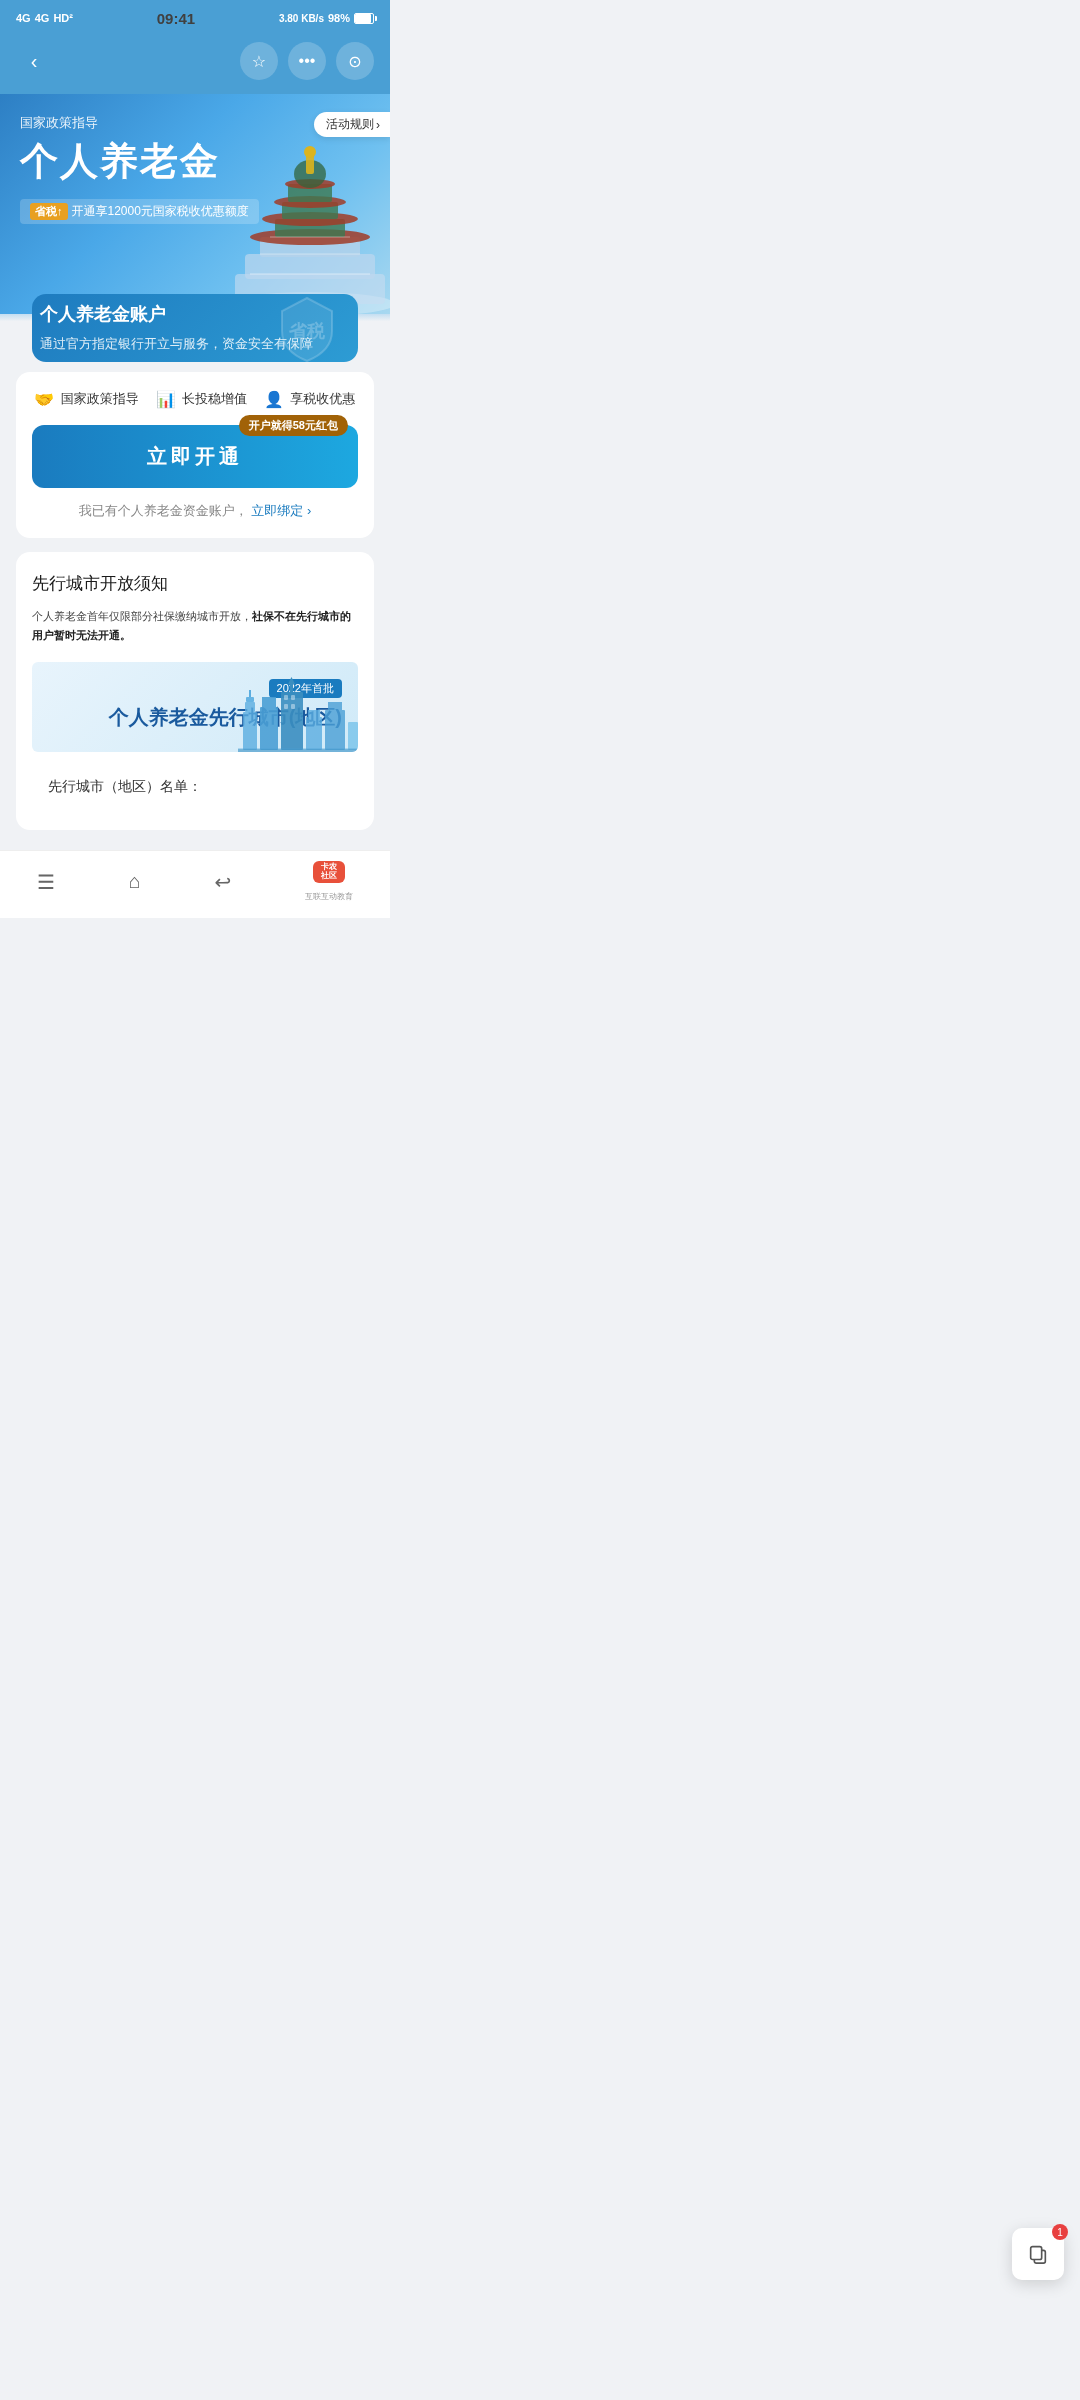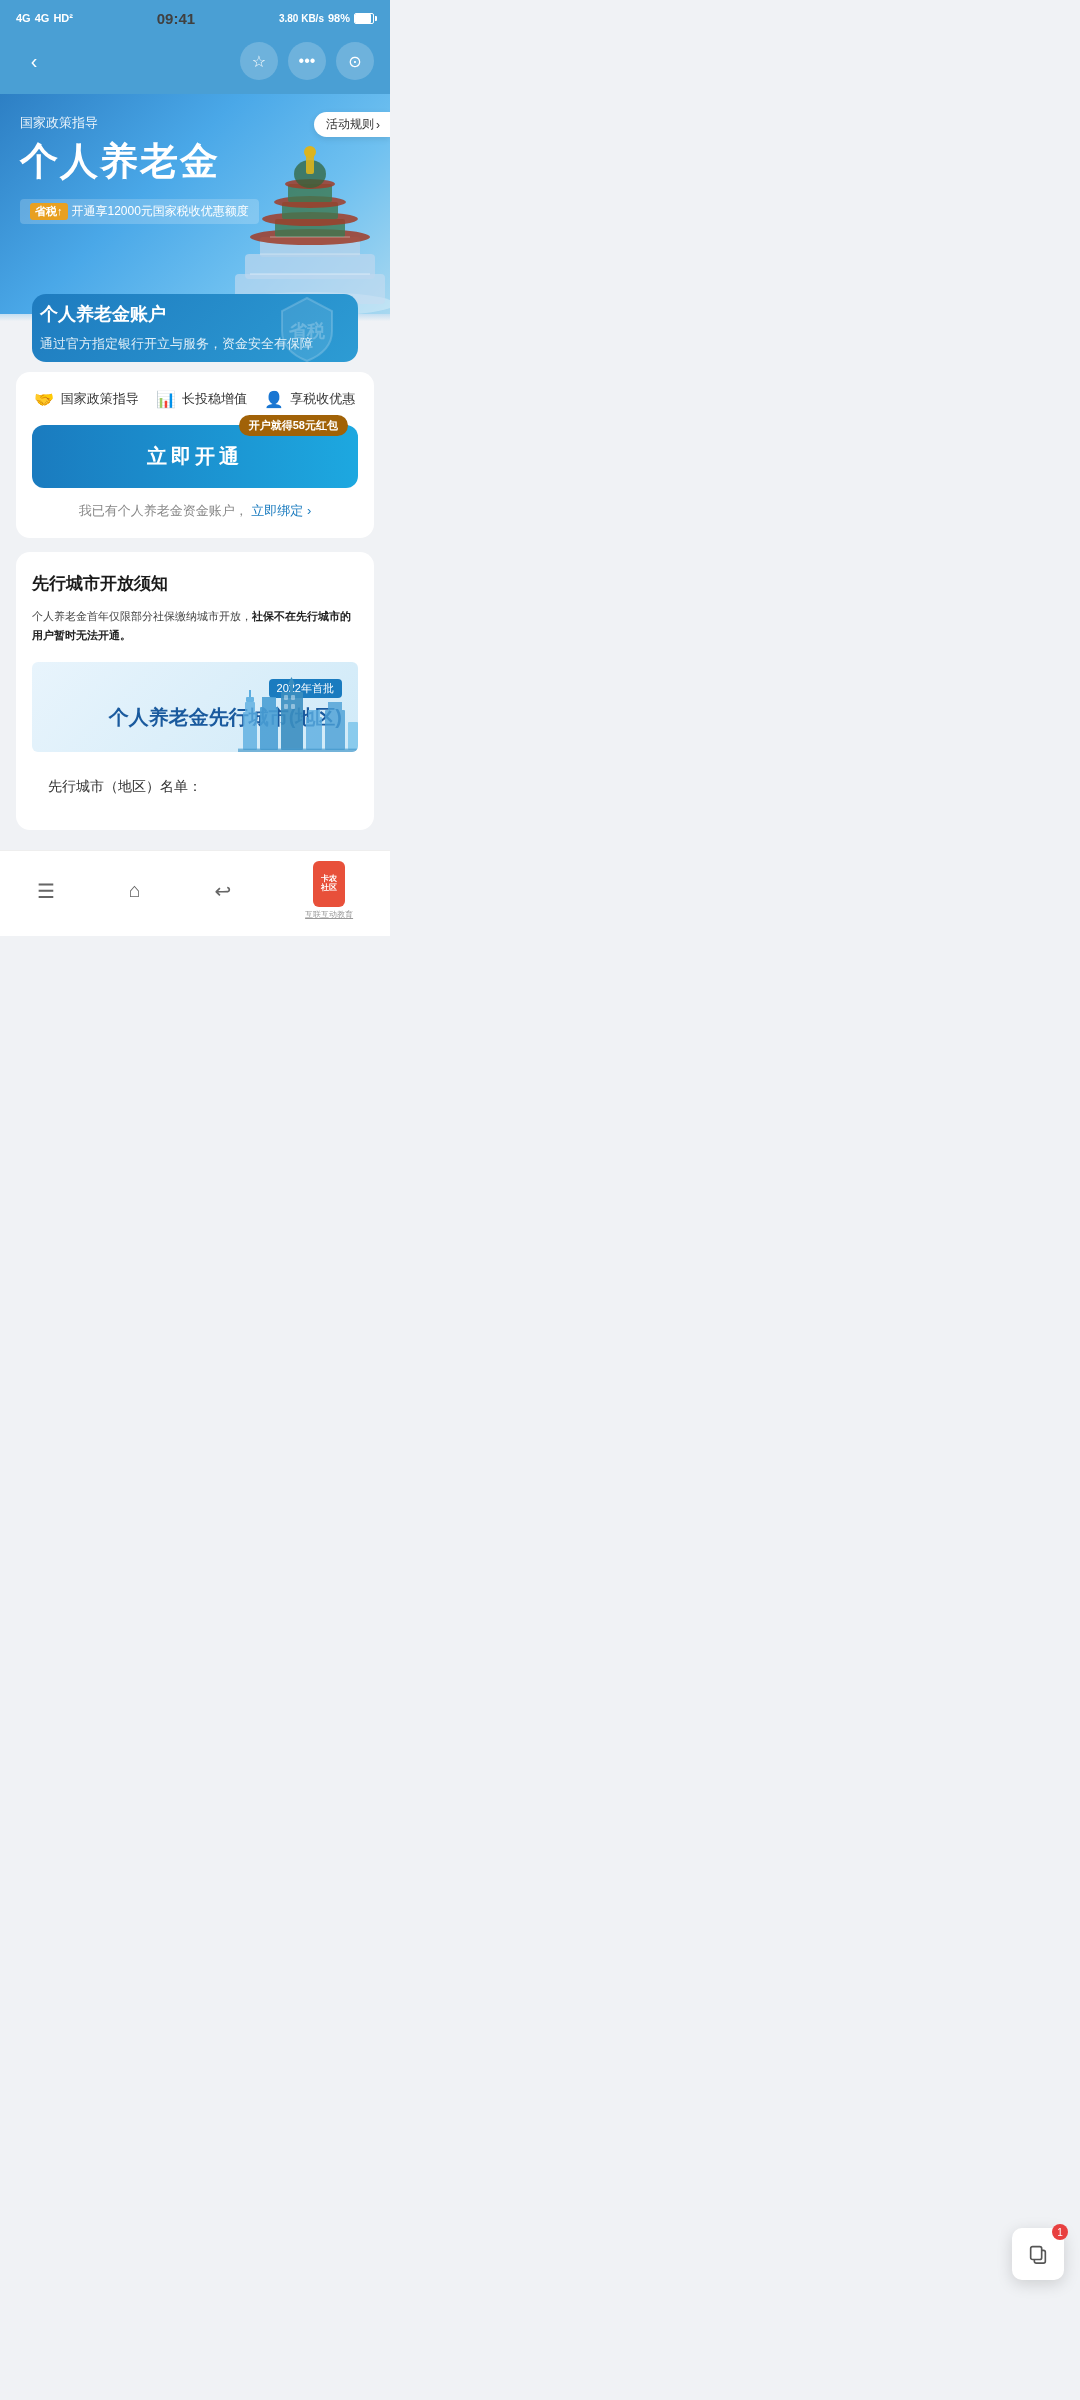--- a/index.html
+++ b/index.html
@@ -262,21 +262,21 @@
 
     
     .notice-section {
       background: white;
       margin: 14px 16px 0;
       border-radius: 14px;
       padding: 20px 16px;
     }
     .notice-title {
       font-size: 17px;
-      font-weight: 700;
+      font-weight: 400;
       color: #1a1a1a;
       margin-bottom: 12px;
     }
     .notice-body {
       font-size: 11px;
       color: #444;
       line-height: 1.8;
       margin-bottom: 16px;
     }
     .notice-body strong {
@@ -383,37 +383,36 @@
     .bottom-nav-icon {
       font-size: 20px;
     }
     .brand-logo {
       display: flex;
       flex-direction: column;
       align-items: center;
     }
     .brand-icon-box {
       width: 32px;
-      height: 46px;
+      height: 22px;
       background: #e8503a;
       border-radius: 6px;
       display: flex;
       align-items: center;
       justify-content: center;
       color: white;
       font-size: 9px;
       font-weight: 700;
       text-align: center;
       line-height: 1.2;
     }
     .brand-label {
       font-size: 9px;
       color: #888;
-      margin-top: 2px;
-      text-decoration: underline;
+      margin-top: 8px;
     }
   </style>
 </head>
 <body>
 
 <div class="status-bar">
   <div class="status-left">
     <span>4G</span>
     <span>4G</span>
     <span>HD²</span>

